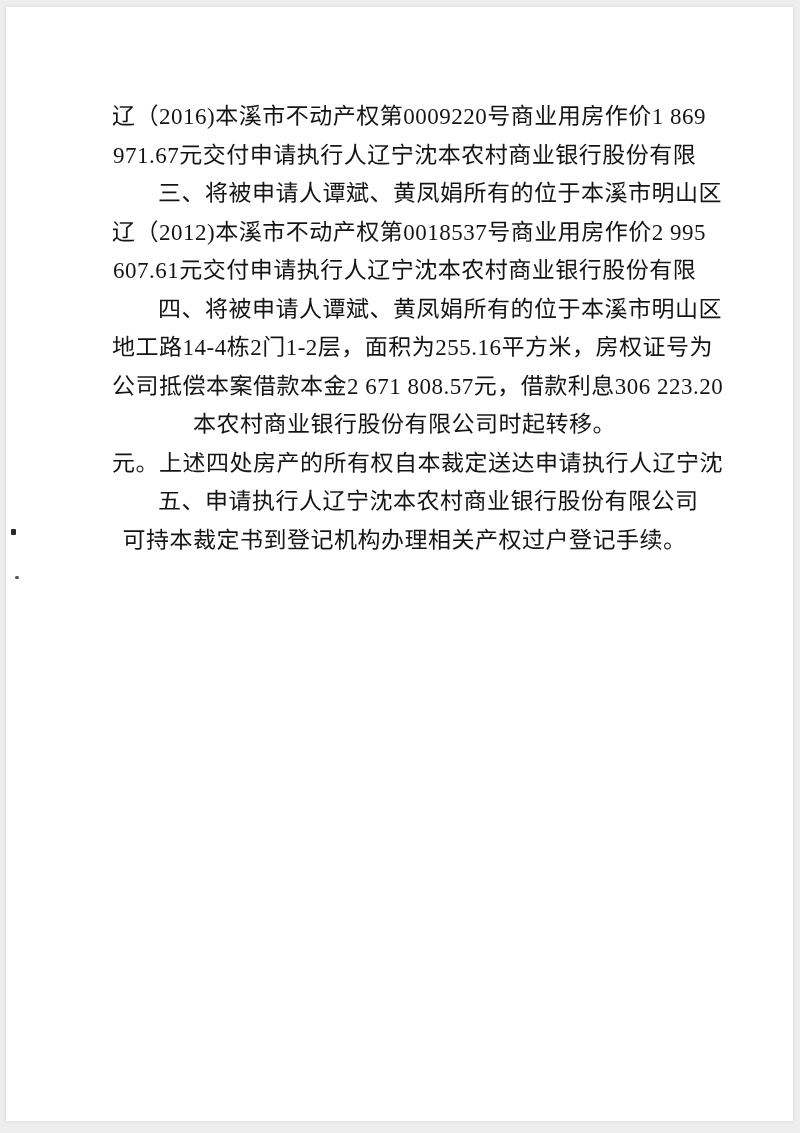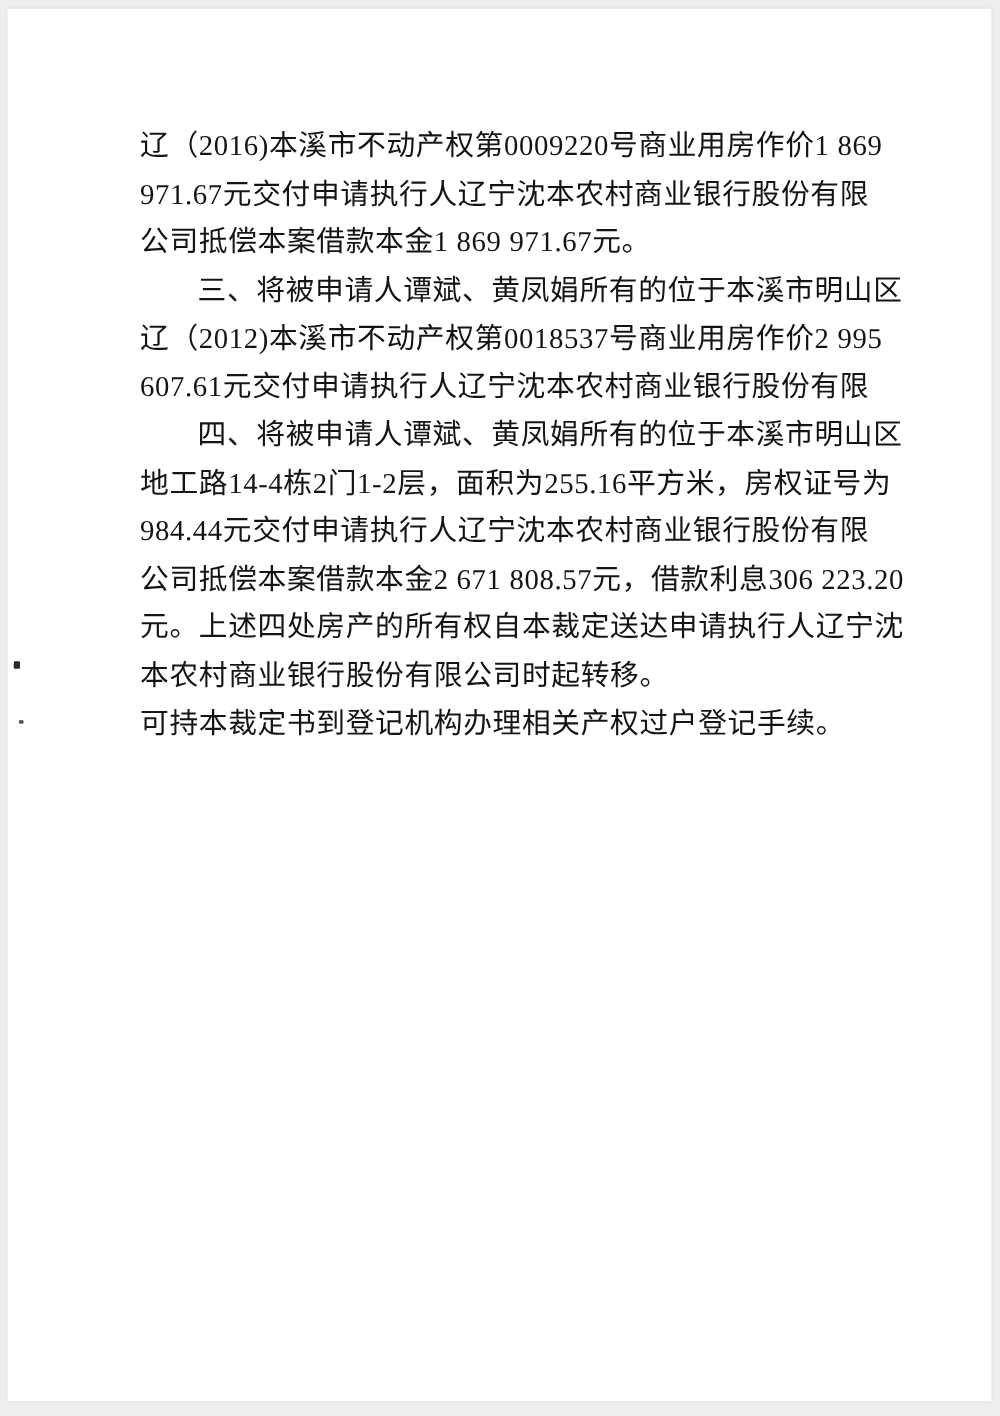--- a/index.html
+++ b/index.html
@@ -1,20 +1,20 @@
 <!DOCTYPE html>
 <html lang="zh-CN" style="--bg: #eeeeee; --sheet: #ffffff; --ink: #141414;"><head>
 <meta charset="utf-8">
 <style>
   :root{
     --bg:#eeeeee;
     --sheet:#ffffff;
     --ink:#141414;
   }
-  *{margin:0;padding:0;box-sizing:border-box;}
+  *{margin:0;padding:0;box-sizing:border-box;text-align:center;}
   html,body{width:800px;height:1133px;}
   body{
     background:var(--bg);
     font-family:"Liberation Serif","DejaVu Serif",serif;
     overflow:hidden;
     position:relative;
   }
   .sheet{
     position:absolute;
     left:6px;
@@ -63,27 +63,26 @@
     border-radius:2px;
   }
 </style>
 </head>
 <body>
 
 <div class="sheet">
   <div class="text-block">
       <div class="line">辽（2016)本溪市不动产权第0009220号商业用房作价1 869</div>
       <div class="line">971.67元交付申请执行人辽宁沈本农村商业银行股份有限</div>
-      <div class="line">公司抵偿本案借款本金1 869 971.67元。</div>
       <div class="line indent">三、将被申请人谭斌、黄凤娟所有的位于本溪市明山区</div>
       <div class="line">辽（2012)本溪市不动产权第0018537号商业用房作价2 995</div>
       <div class="line">607.61元交付申请执行人辽宁沈本农村商业银行股份有限</div>
       <div class="line indent">四、将被申请人谭斌、黄凤娟所有的位于本溪市明山区</div>
       <div class="line">地工路14-4栋2门1-2层，面积为255.16平方米，房权证号为</div>
-      <div class="line">984.44元交付申请执行人辽宁沈本农村商业银行股份有限</div>
       <div class="line">公司抵偿本案借款本金2 671 808.57元，借款利息306 223.20</div>
+      <div class="line">本农村商业银行股份有限公司时起转移。</div>
       <div class="line">元。上述四处房产的所有权自本裁定送达申请执行人辽宁沈</div>
-      <div class="line">本农村商业银行股份有限公司时起转移。</div>
+      <div class="line indent">五、申请执行人辽宁沈本农村商业银行股份有限公司</div>
       <div class="line">可持本裁定书到登记机构办理相关产权过户登记手续。</div>
     </div>
   <div class="speck speck-1"></div>
   <div class="speck speck-2"></div>
 </div>
 
 </body></html>

